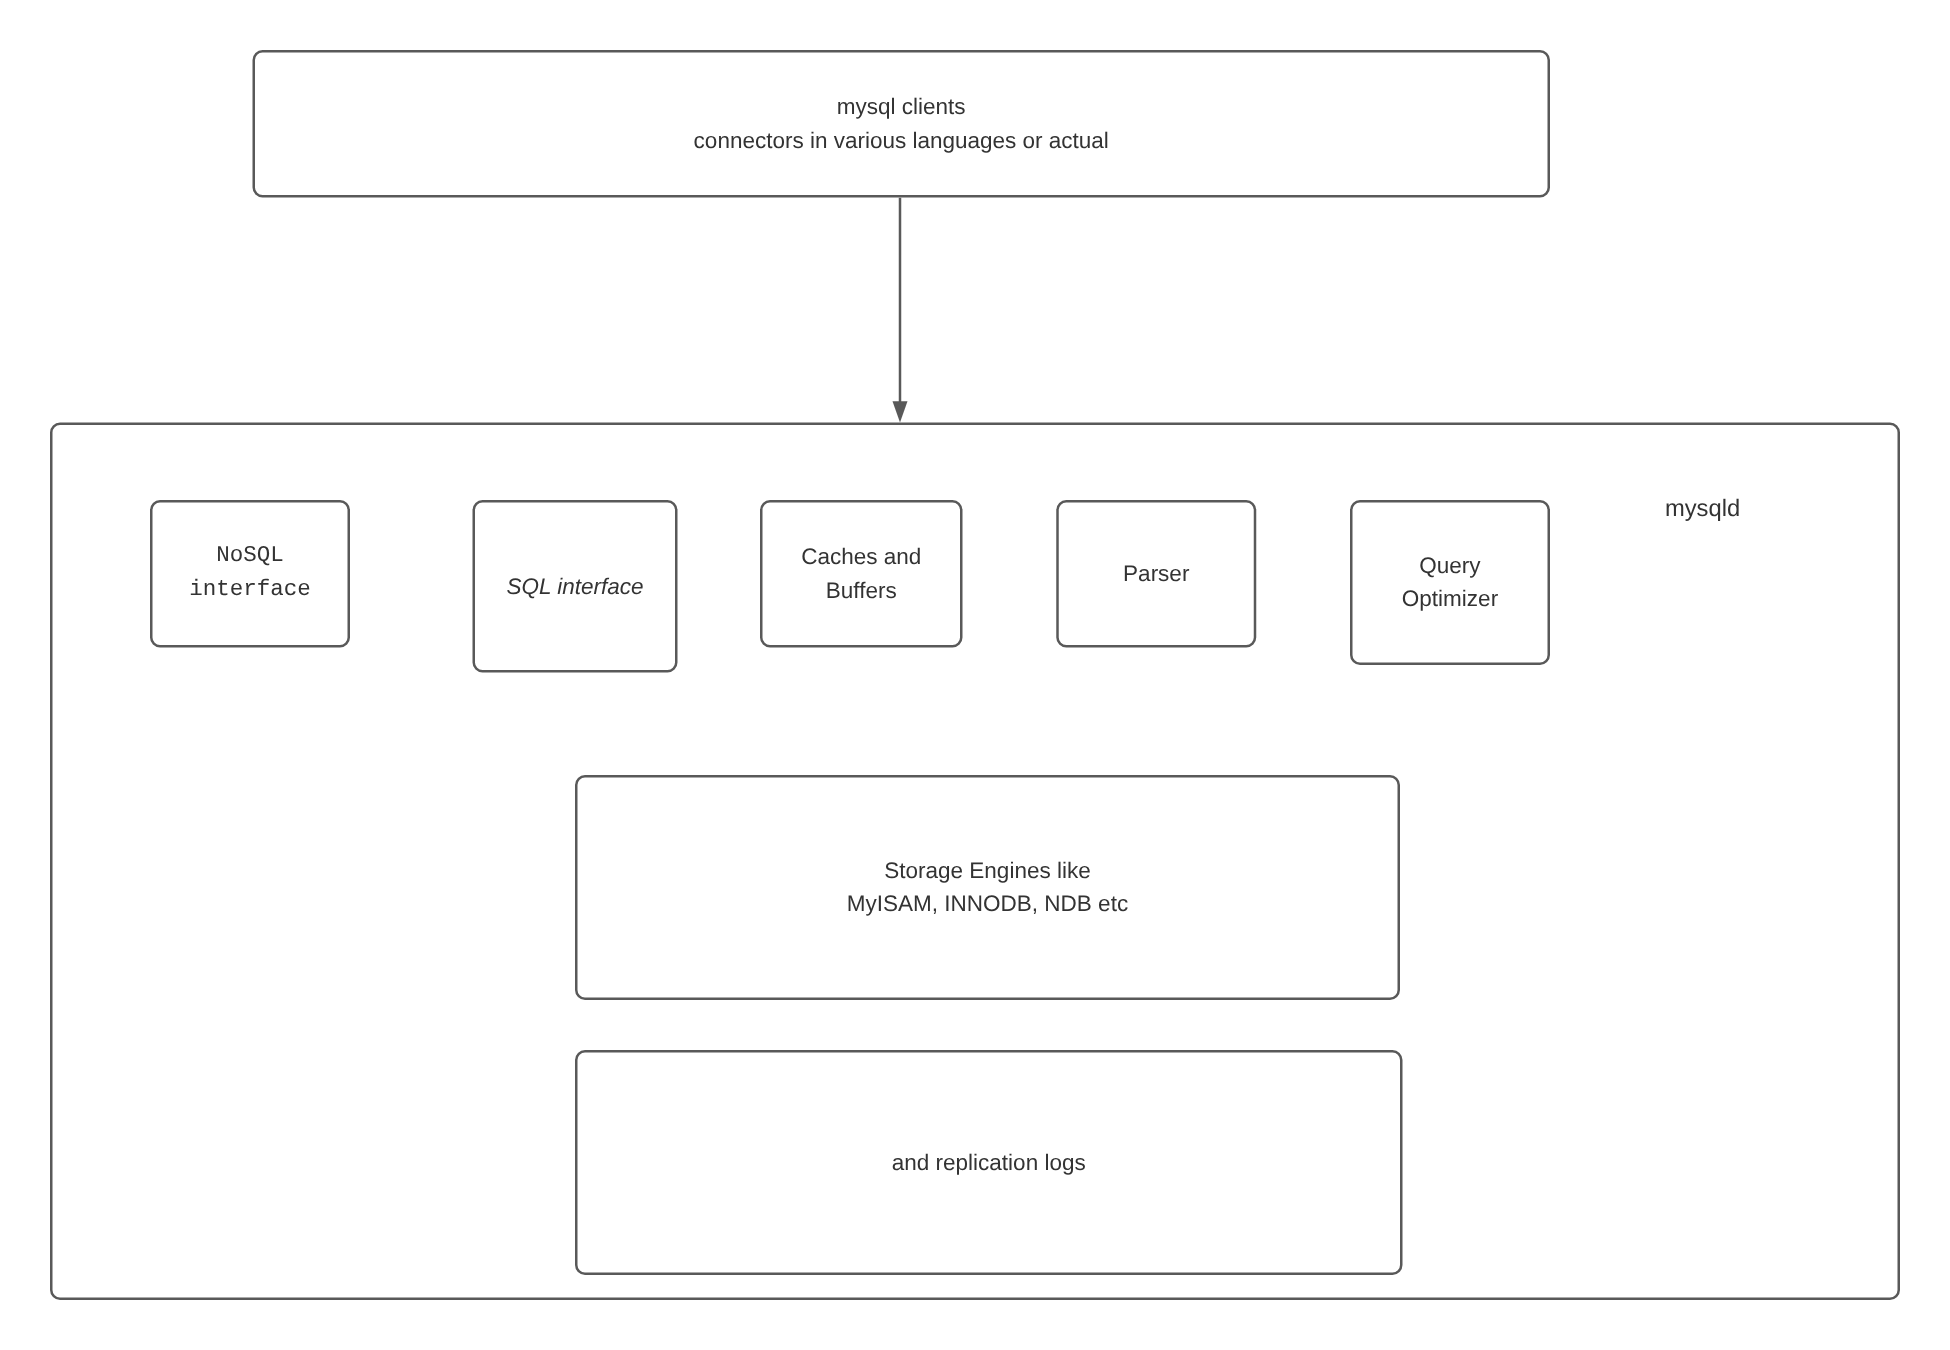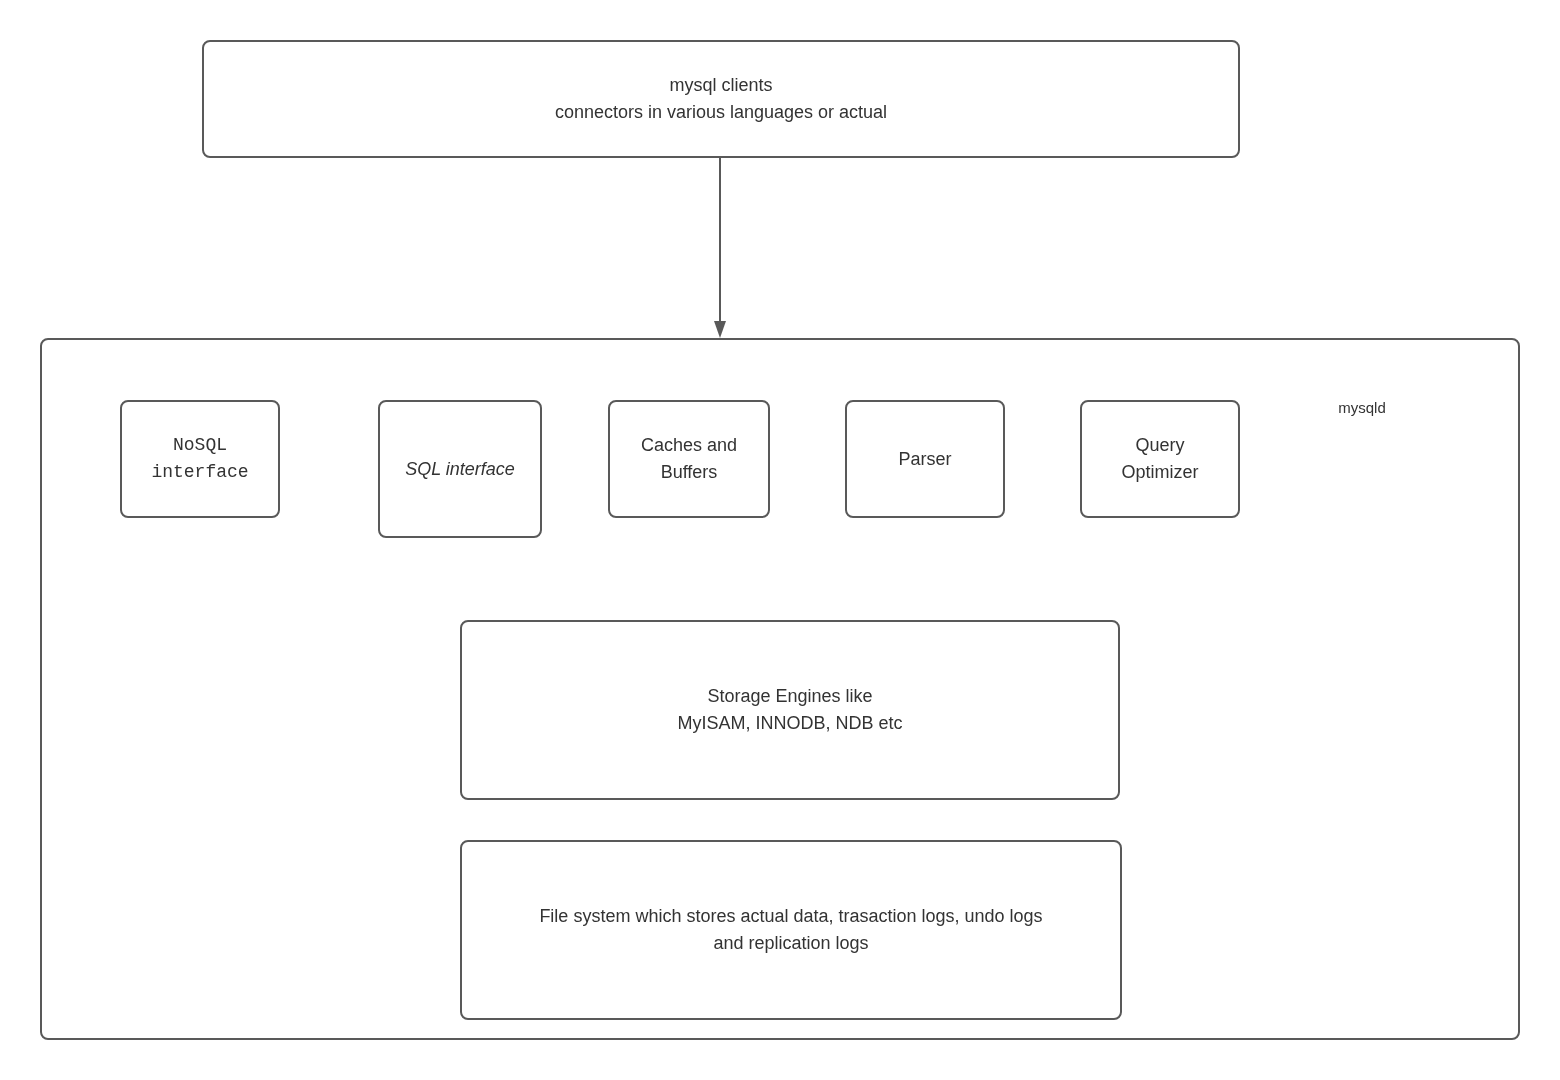--- a/index.html
+++ b/index.html
@@ -33,42 +33,42 @@
     justify-content: center;
     text-align: center;
   }
   .label {
     font-size: 18px;
     line-height: 27px;
     color: var(--text);
   }
   .free-label {
     position: absolute;
-    font-size: 15px;
+    font-size: 19px;
     line-height: 22px;
     color: var(--text);
     text-align: center;
   }
   .arrow-svg {
     position: absolute;
     left: 712px;
     top: 158px;
     width: 16px;
     height: 182px;
   }
 
   
   .clients-box   { left: 202px; top: 40px;  width: 1038px; height: 118px; }
   .mysqld-box    { left: 40px;  top: 338px; width: 1480px; height: 702px; }
   .mysqld-label  { left: 1302px; top: 397px; width: 120px; }
   .box-nosql     { left: 120px;  top: 400px; width: 160px; height: 118px; font-family: Liberation Mono, monospace; }
   .box-sql       { left: 378px;  top: 400px; width: 164px; height: 138px; font-style: italic; }
   .box-caches    { left: 608px;  top: 400px; width: 162px; height: 118px; }
   .box-parser    { left: 845px;  top: 400px; width: 160px; height: 118px; }
-  .box-optimizer { left: 1080px; top: 400px; width: 160px; height: 118px; }
+  .box-optimizer { left: 1080px; top: 400px; width: 160px; height: 132px; }
   .box-storage   { left: 460px;  top: 620px; width: 660px; height: 180px; }
   .box-files     { left: 460px;  top: 840px; width: 662px; height: 180px; }
 </style>
 </head>
 <body>
 
 <div class="canvas">
 
   <div class="node clients-box">
     <div class="label">
@@ -120,18 +120,17 @@
 
   <div class="node box-storage">
     <div class="label">
       <div>Storage Engines like</div>
       <div>MyISAM, INNODB, NDB etc</div>
     </div>
   </div>
 
   <div class="node box-files">
     <div class="label">
-      <div>File system which stores actual data, trasaction logs, undo logs</div>
       <div>and replication logs</div>
     </div>
   </div>
 
 </div>
 
 </body></html>

